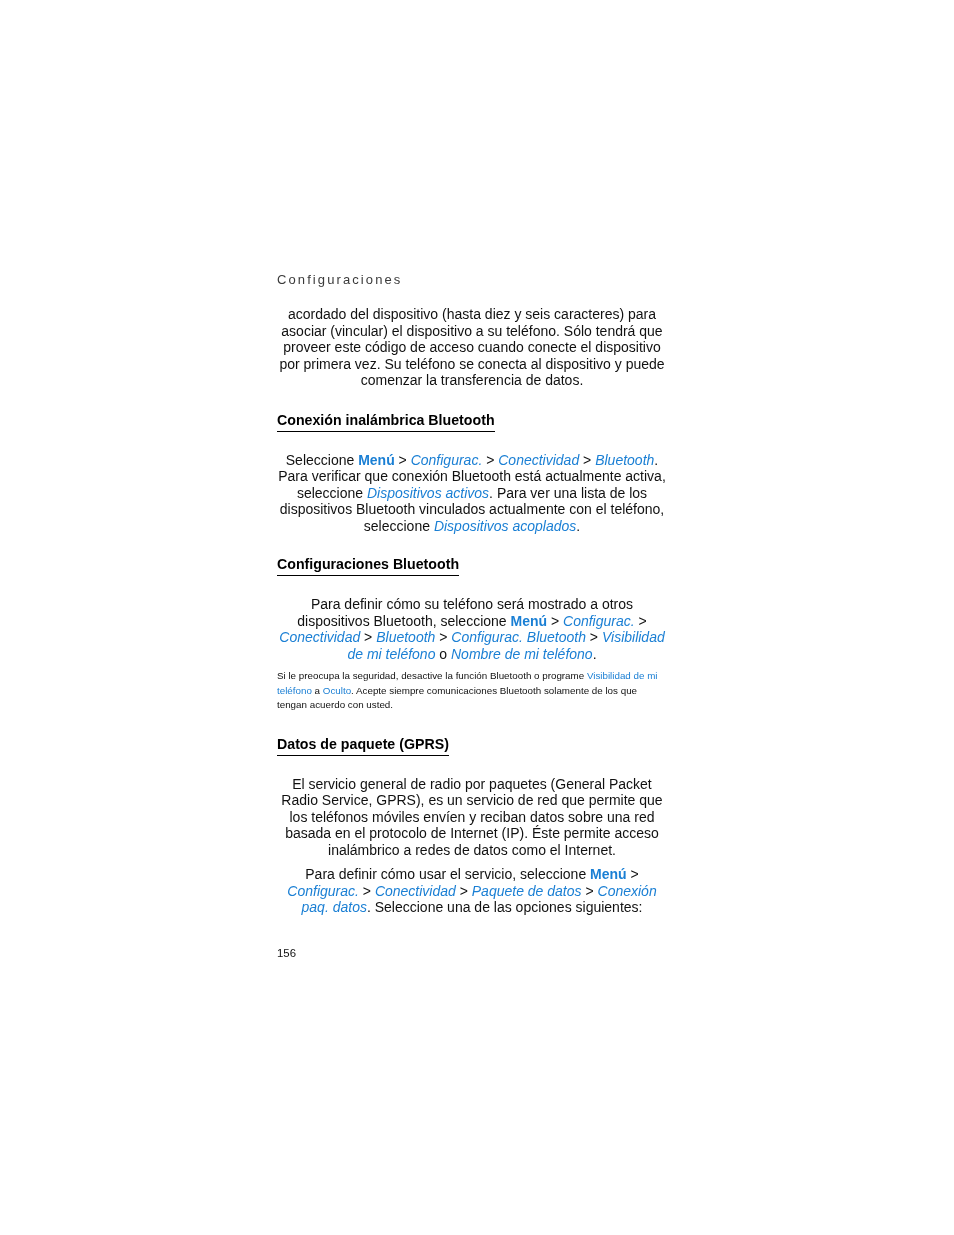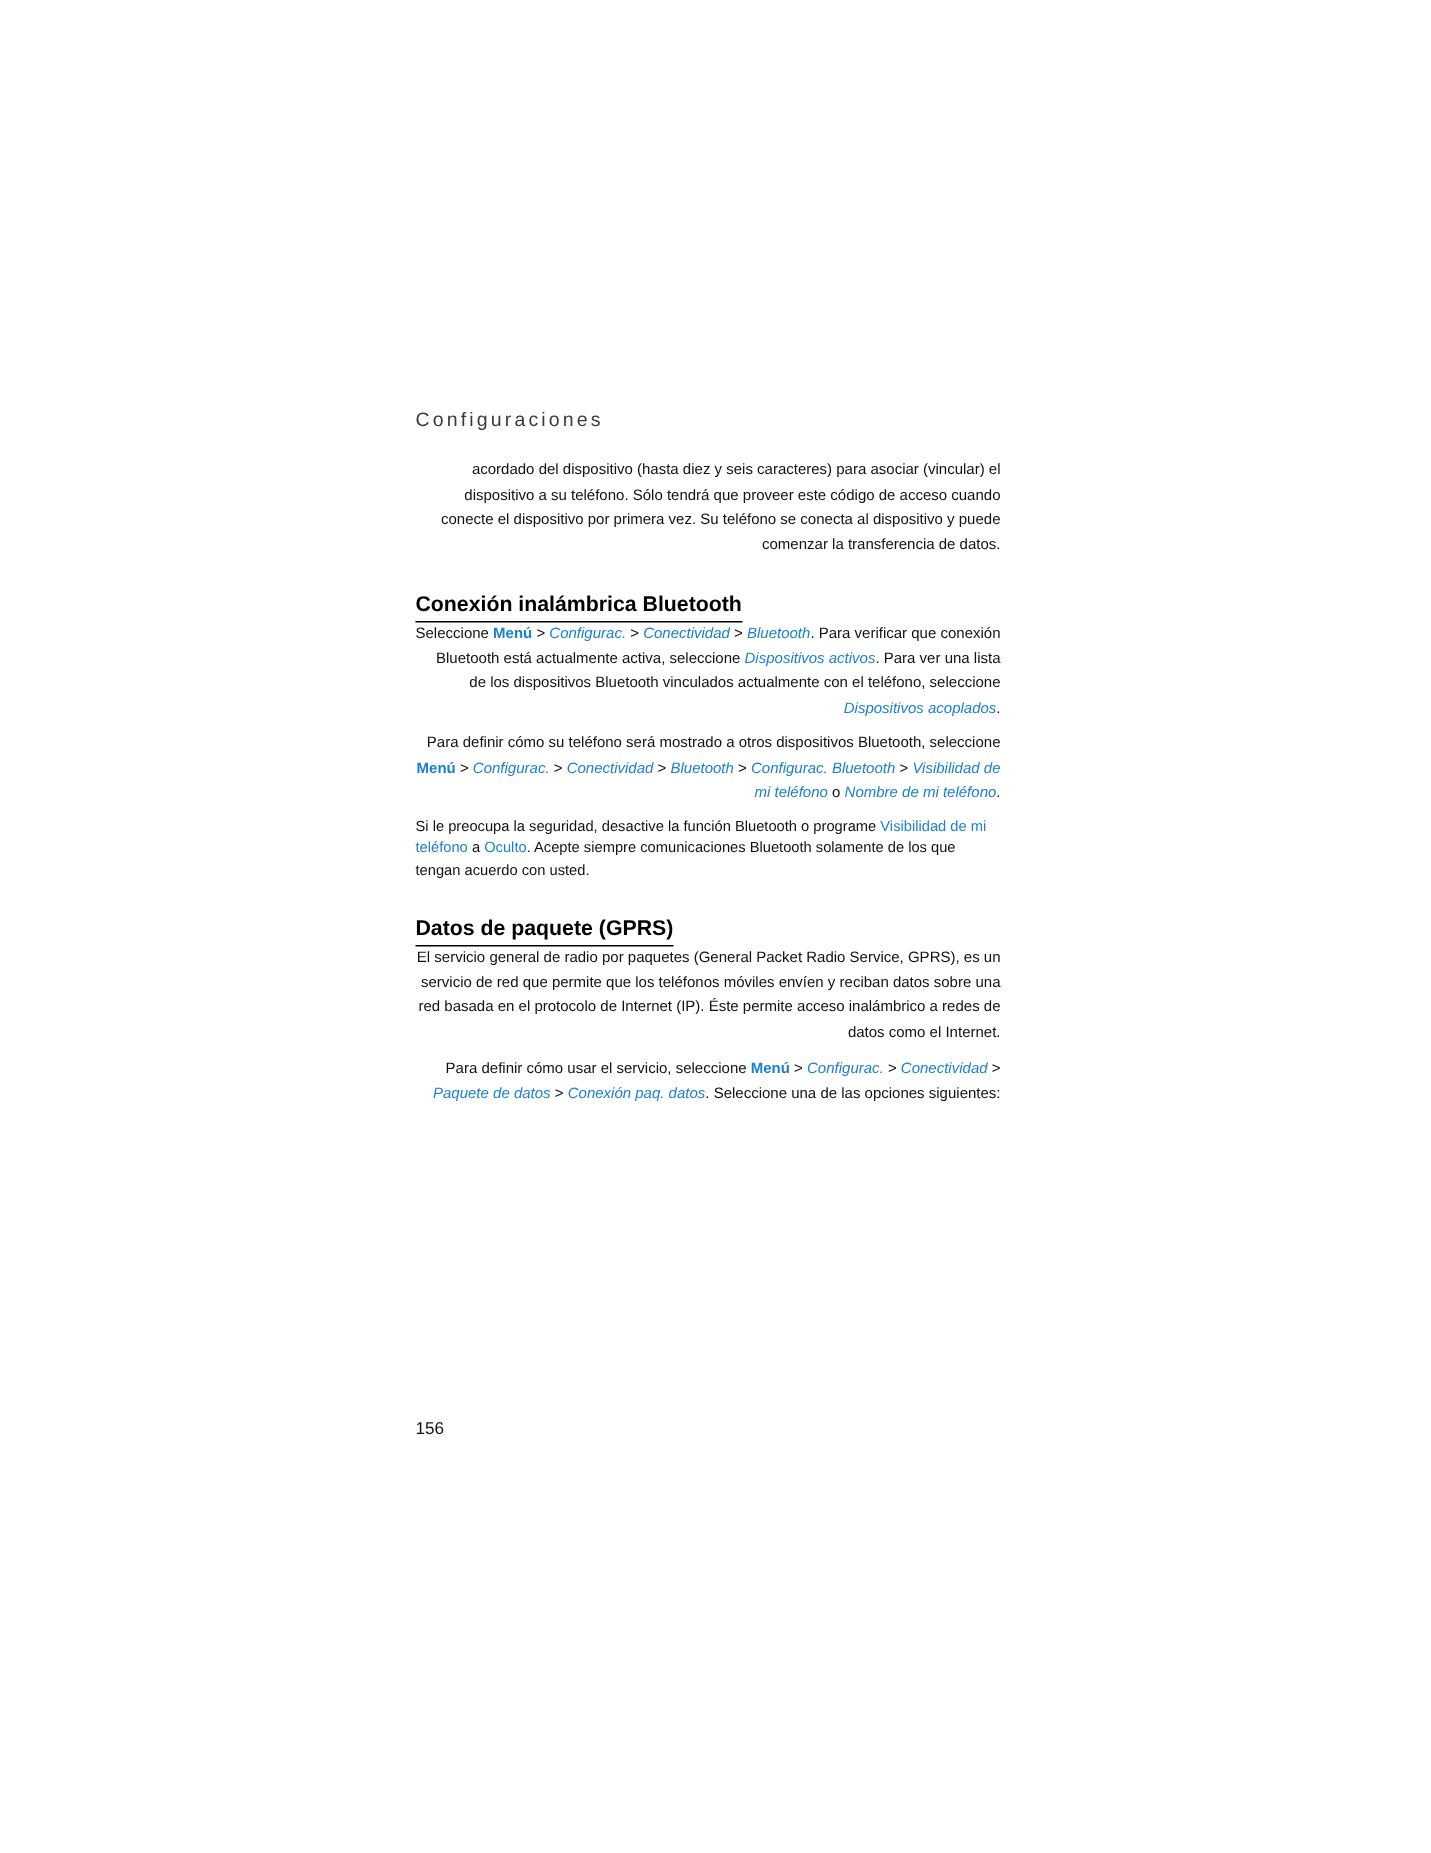--- a/index.html
+++ b/index.html
@@ -26,42 +26,42 @@
   .running-header {
     font-size: 13px;
     letter-spacing: 2.1px;
     color: #3a3a3a;
     font-weight: 400;
     margin-bottom: 19px;
     white-space: nowrap;
   }
 
   .body-text {
-    font-size: 10px;
+    font-size: 14px;
     line-height: 16.5px;
     color: #111111;
     margin: 0 0 8px 0;
-    text-align: right;
+    text-align: center;
   }
 
   .body-text.tight { margin-bottom: 7px; }
 
   .note-text {
     font-size: 9.8px;
     line-height: 14.6px;
     color: #111111;
     margin: 0 0 8px 0;
   }
 
   h2.section-heading {
     font-size: 14.2px;
     line-height: 19px;
     font-weight: bold;
     color: #000000;
-    margin: 14px 0 0 0;
+    margin: 14px 0 20px 0;
     display: inline-block;
     border-bottom: 1.4px solid #000000;
     padding-bottom: 1px;
   }
   .heading-wrap { line-height: 0; margin: 0; }
 
   .ui-term {
     color: #1a7fd4;
     font-style: italic;
   }
@@ -93,20 +93,23 @@
   <p class="body-text"><span>acordado del dispositivo (hasta diez y seis caracteres) para asociar (vincular) el dispositivo a su teléfono. Sólo tendrá que proveer este código de acceso cuando conecte el dispositivo por primera vez. Su teléfono se conecta al dispositivo y puede comenzar la transferencia de datos.</span></p>
 
 
   <div class="heading-wrap">
     <h2 class="section-heading">Conexión inalámbrica Bluetooth</h2>
   </div>
 
   <p class="body-text tight"><span>Seleccione </span><span class="ui-bold">Menú</span><span class="sep"> &gt; </span><span class="ui-term">Configurac.</span><span class="sep"> &gt; </span><span class="ui-term">Conectividad</span><span class="sep"> &gt; </span><span class="ui-term">Bluetooth</span><span>. Para verificar que conexión Bluetooth está actualmente activa, seleccione </span><span class="ui-term">Dispositivos activos</span><span>. Para ver una lista de los dispositivos Bluetooth vinculados actualmente con el teléfono, seleccione </span><span class="ui-term">Dispositivos acoplados</span><span>.</span></p>
 
 
+  <div class="heading-wrap">
+    <h2 class="section-heading">Configuraciones Bluetooth</h2>
+  </div>
 
   <p class="body-text tight"><span>Para definir cómo su teléfono será mostrado a otros dispositivos Bluetooth, seleccione </span><span class="ui-bold">Menú</span><span class="sep"> &gt; </span><span class="ui-term">Configurac.</span><span class="sep"> &gt; </span><span class="ui-term">Conectividad</span><span class="sep"> &gt; </span><span class="ui-term">Bluetooth</span><span class="sep"> &gt; </span><span class="ui-term">Configurac. Bluetooth</span><span class="sep"> &gt; </span><span class="ui-term">Visibilidad de mi teléfono</span><span class="sep"> o </span><span class="ui-term">Nombre de mi teléfono</span><span>.</span></p>
 
   <p class="note-text"><span>Si le preocupa la seguridad, desactive la función Bluetooth o programe </span><span class="ui-bold">Visibilidad de mi teléfono</span><span> a </span><span class="ui-bold">Oculto</span><span>. Acepte siempre comunicaciones Bluetooth solamente de los que tengan acuerdo con usted.</span></p>
 
   <div class="heading-wrap">
     <h2 class="section-heading">Datos de paquete (GPRS)</h2>
   </div>
 
   <p class="body-text"><span>El servicio general de radio por paquetes (General Packet Radio Service, GPRS), es un servicio de red que permite que los teléfonos móviles envíen y reciban datos sobre una red basada en el protocolo de Internet (IP). Éste permite acceso inalámbrico a redes de datos como el Internet.</span></p>

